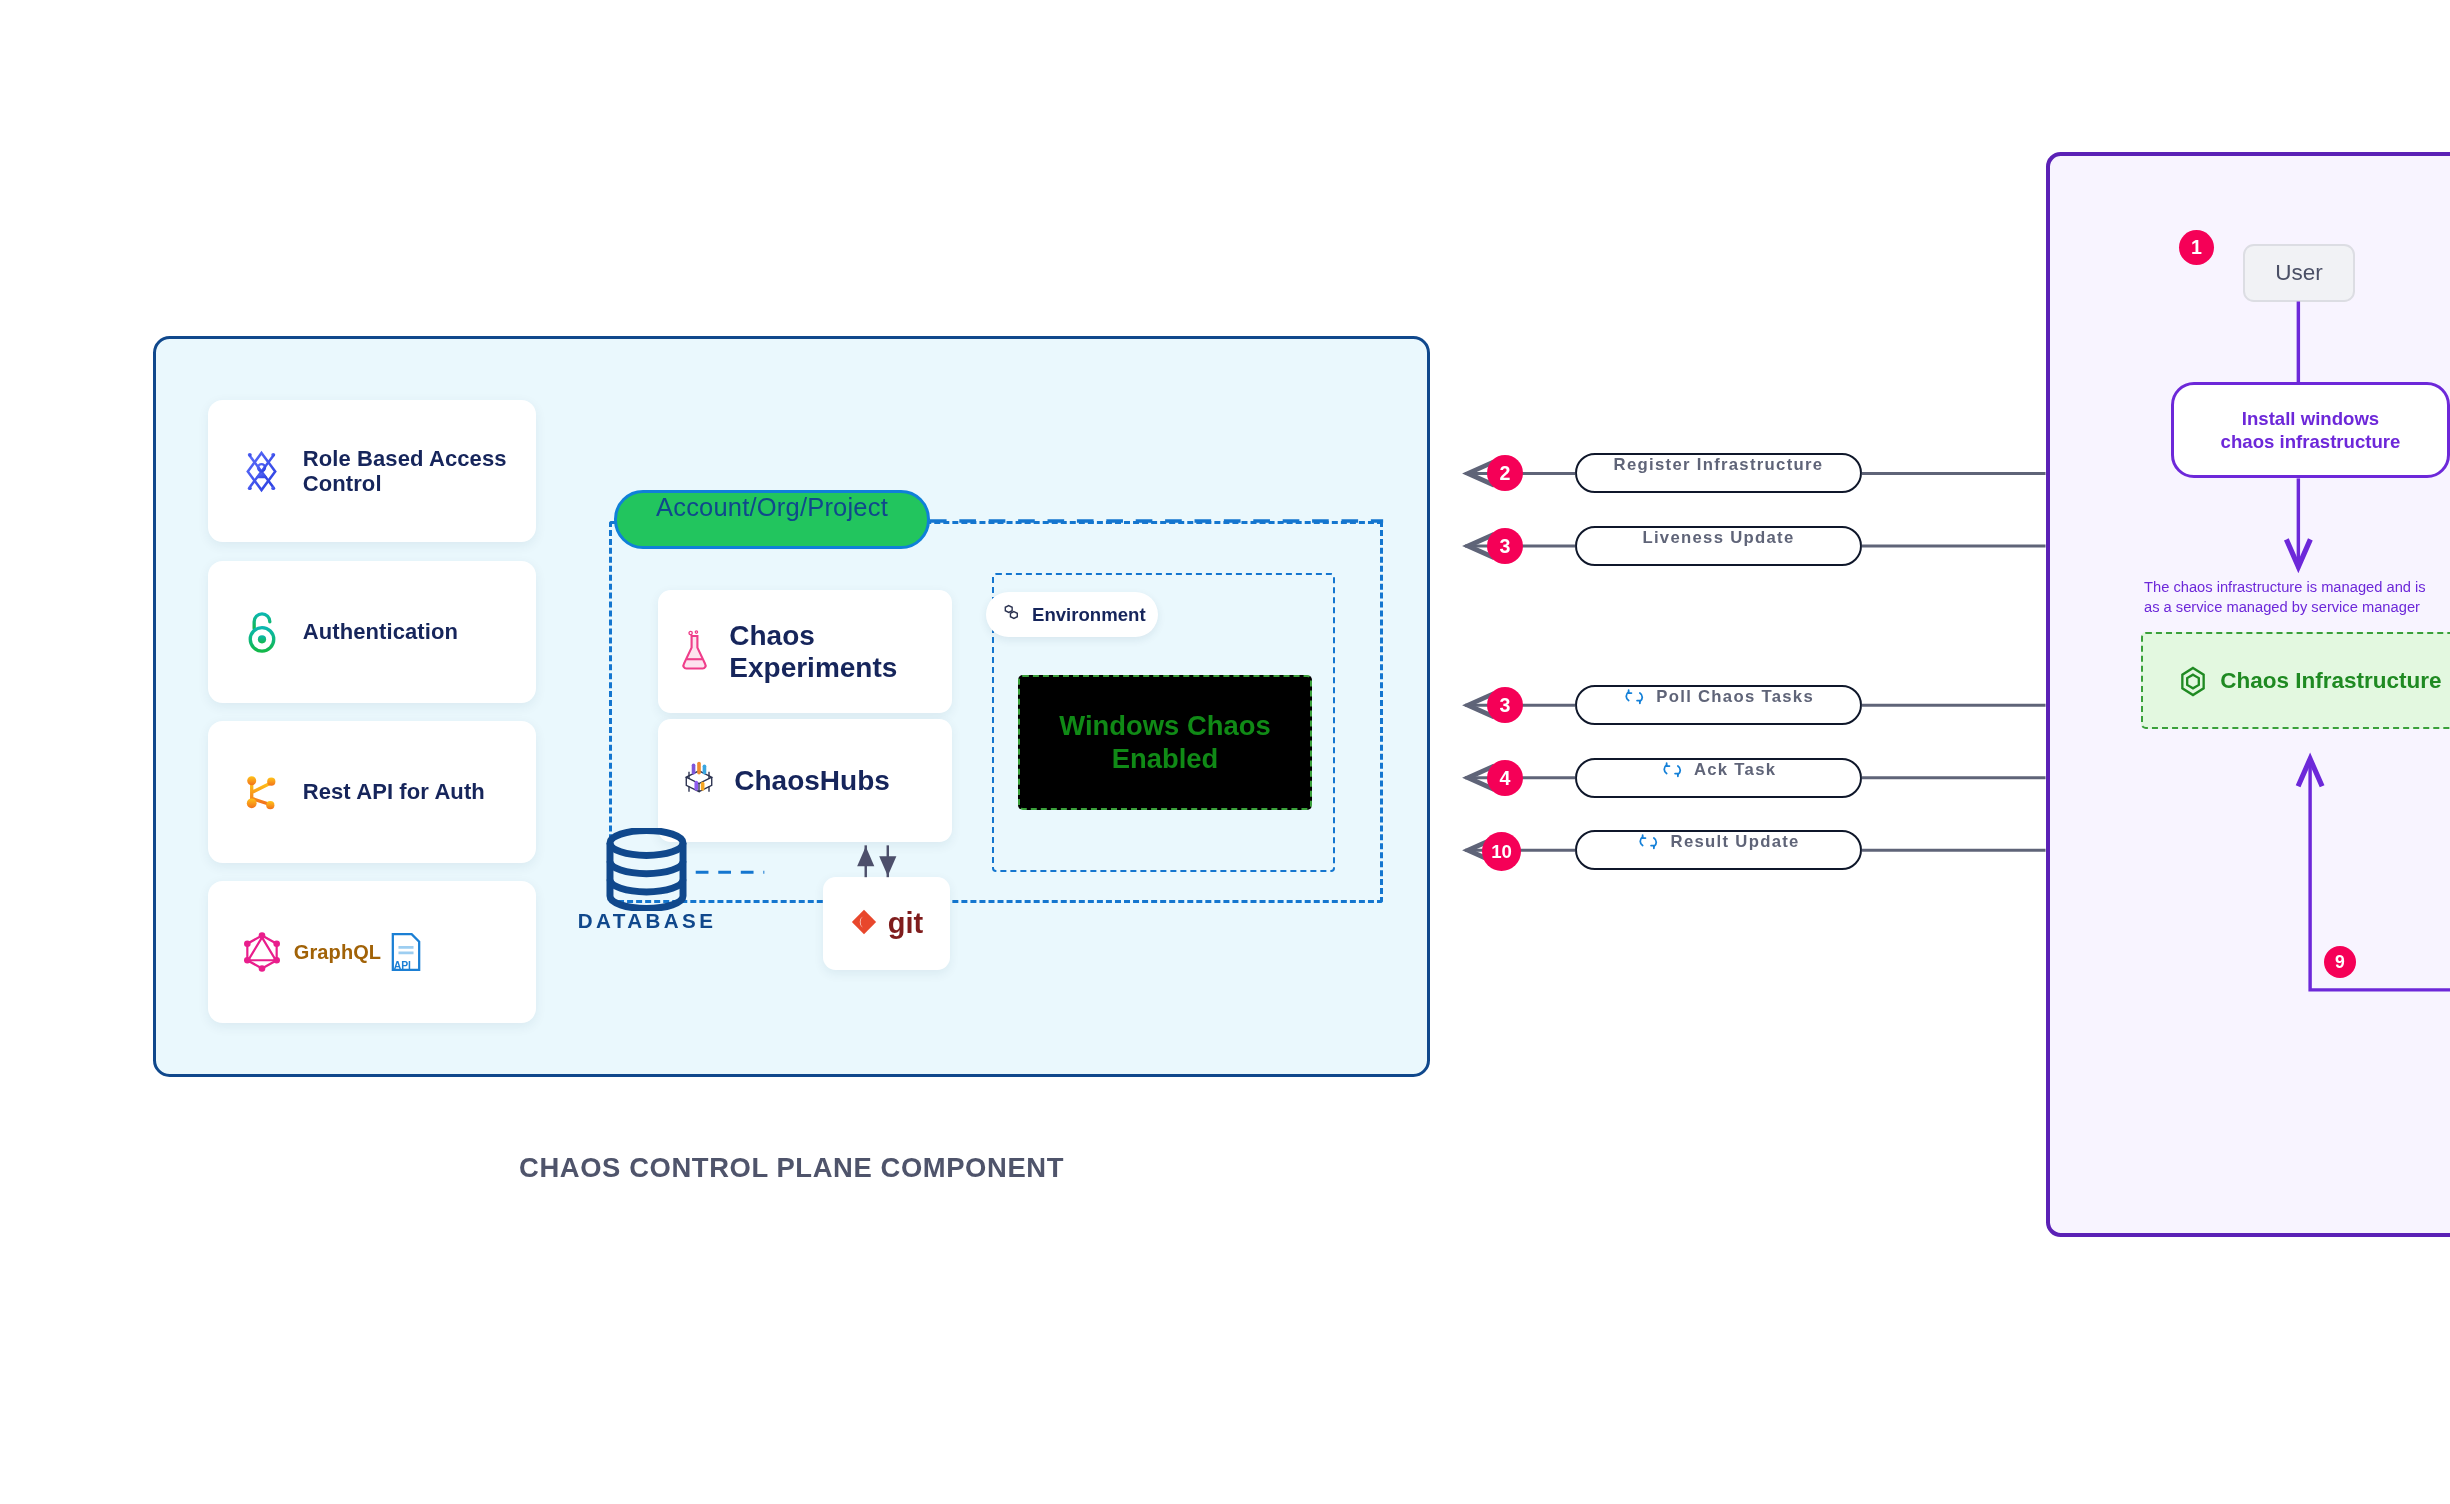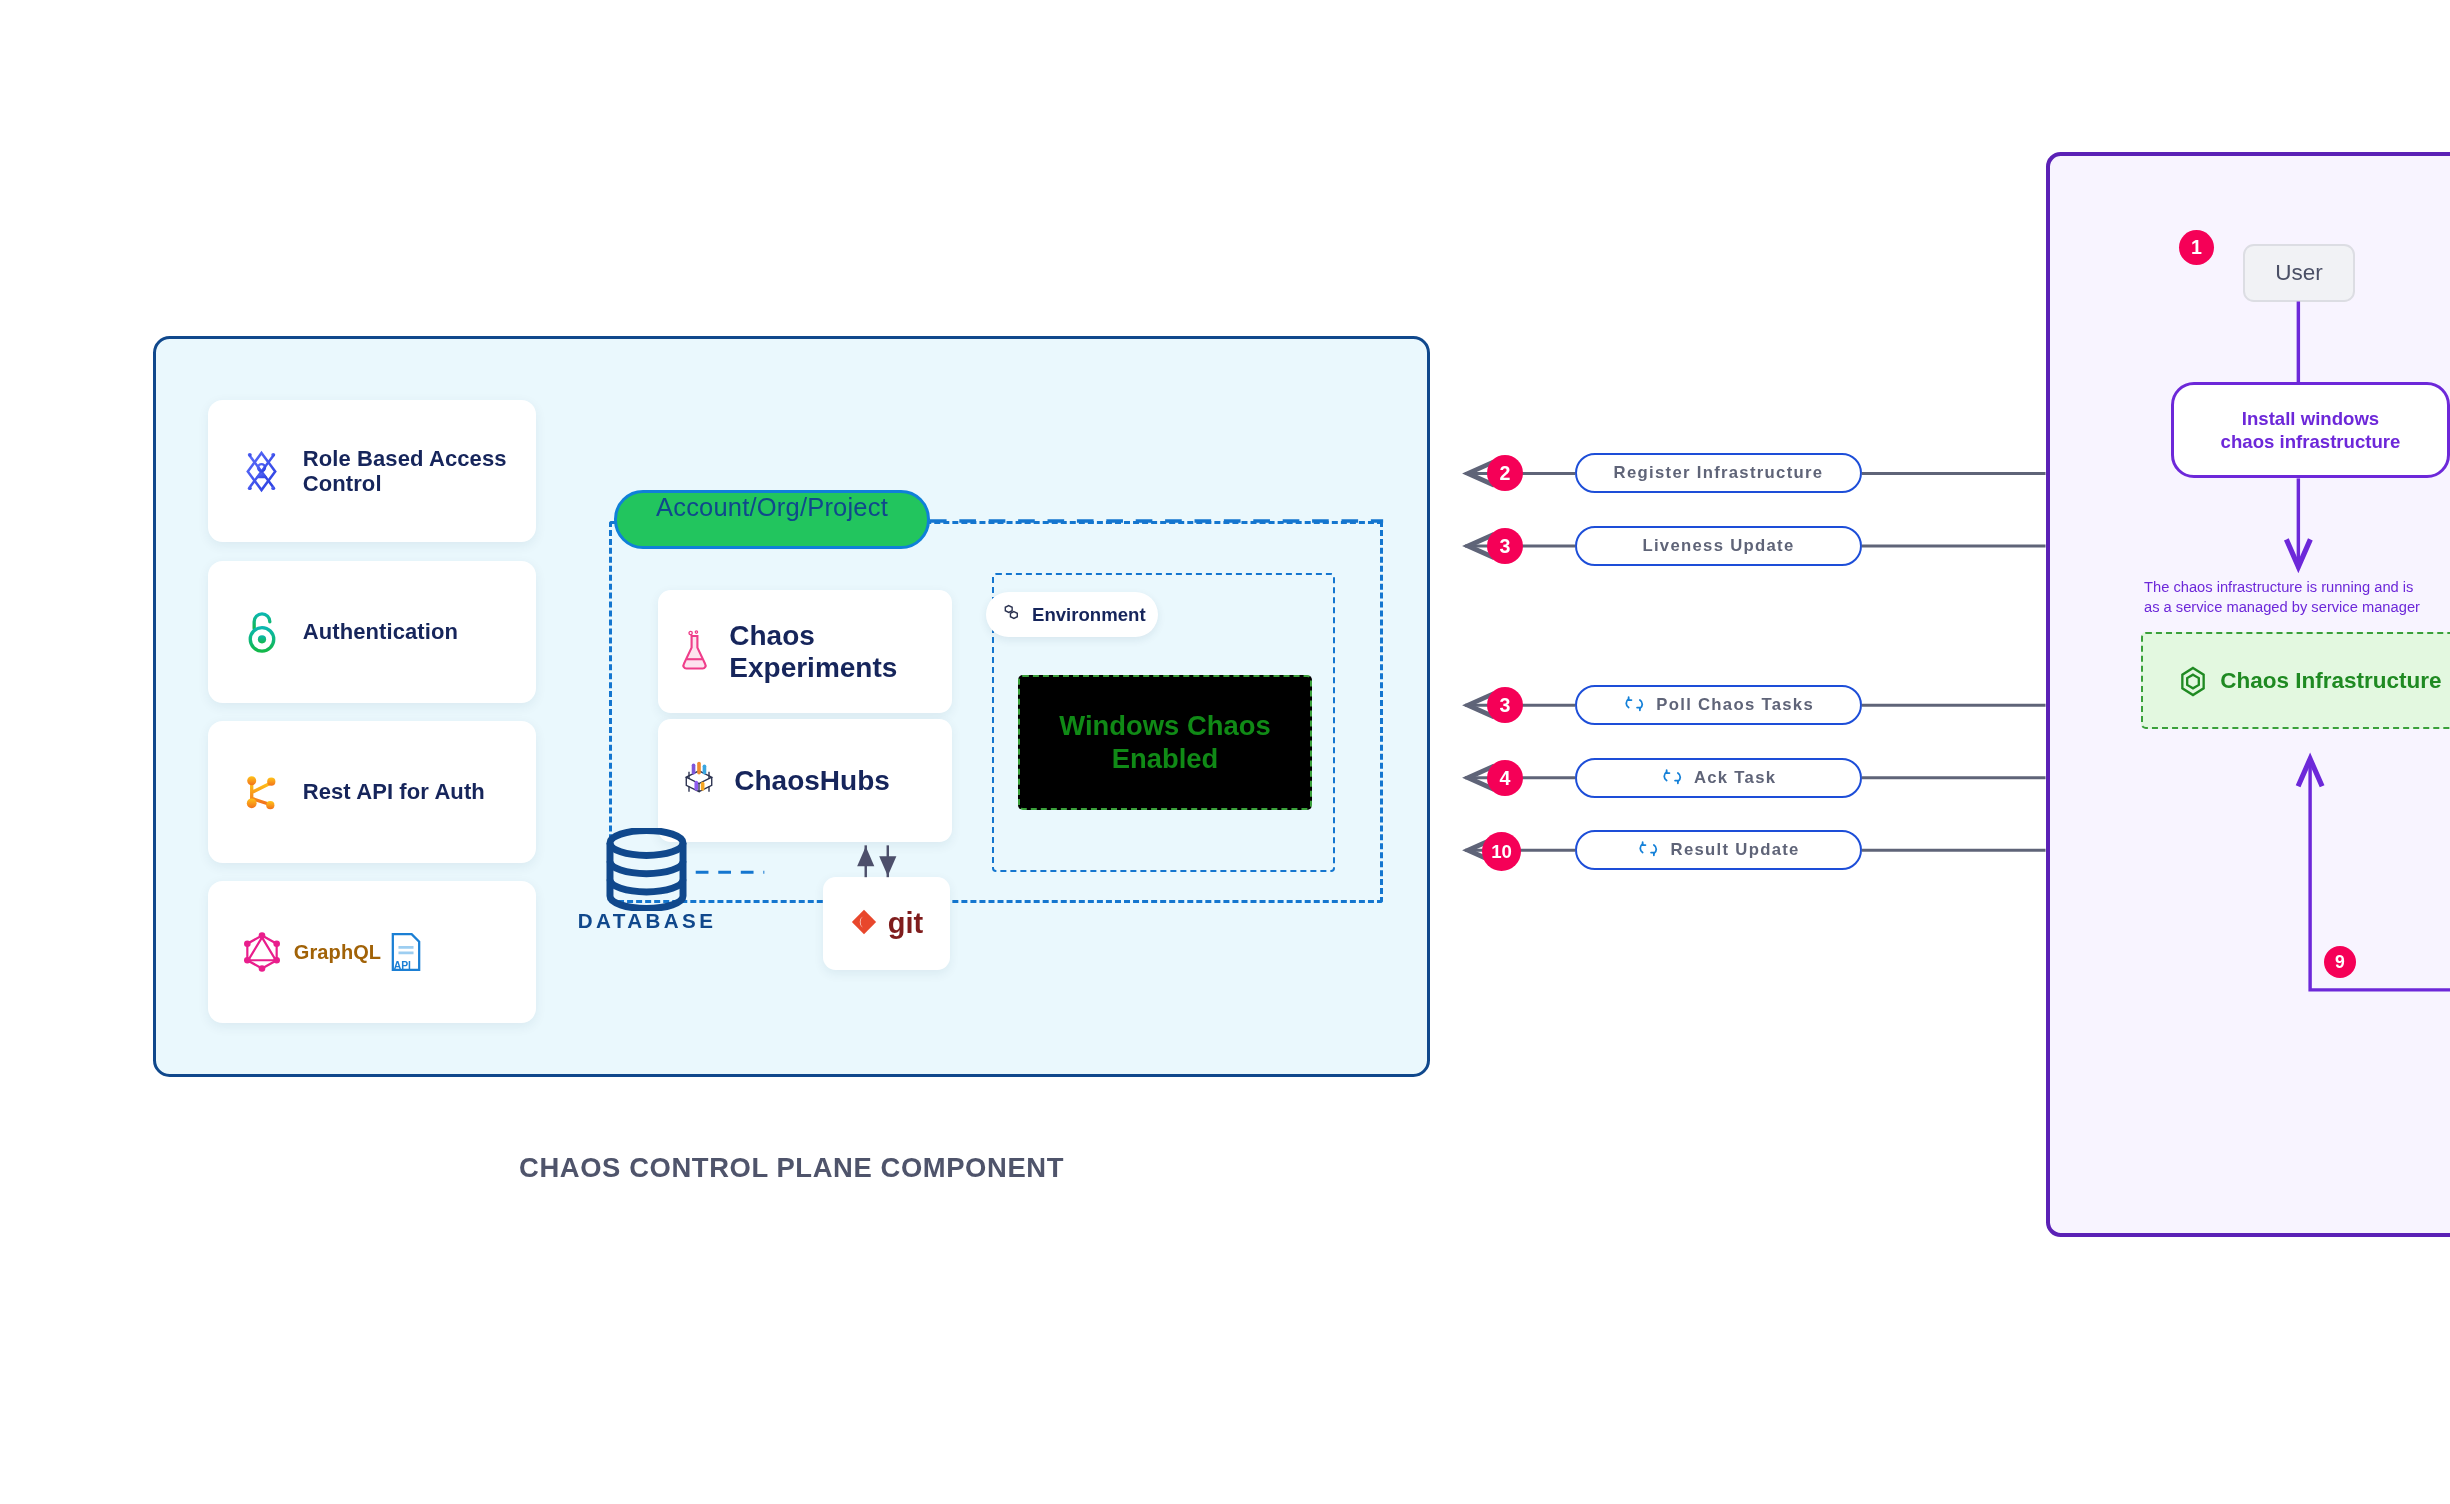--- a/index.html
+++ b/index.html
@@ -64,22 +64,22 @@
     background:#000000;border:2px dashed #3aa03a;border-radius:4.9px;
     display:flex;align-items:center;justify-content:flex-end;text-align:center;
     box-sizing:border-box;
   }
   #win-chaos span{font-size:27.4px;font-weight:700;color:#108a16;line-height:1.2;}
 
   #db-label{left:544px;top:909px;width:206px;text-align:center;
     font-size:20.6px;font-weight:700;color:#10488c;letter-spacing:3.4px;}
   .flow-pill{
     position:absolute; height:40px; background:#fff;
-    border:2px solid #1d4ed8; border-radius:21.6px;
-    display:flex;align-items:center;justify-content:center;gap:10.8px;
+    border:2px solid #0f172a; border-radius:21.6px;
+    display:flex;justify-content:center;gap:10.8px;
     box-sizing:border-box;
   }
   .flow-pill .lbl{font-size:16.7px;font-weight:700;color:#5f6478;letter-spacing:1.3px;}
   .badge{
     position:absolute;border-radius:50%;background:#f50057;color:#fff;
     display:flex;align-items:center;justify-content:center;font-weight:700;
     z-index:20;
   }
 
   
@@ -338,21 +338,21 @@
 <div class="badge" style="left:2179px;top:230px;width:35px;height:35px;font-size:19.6px">1</div>
 
 <div class="node" id="install-node">
   <span>
     <span>Install windows</span><br>
     <span>chaos infrastructure</span>
   </span>
 </div>
 
 <div class="note" style="left:2144px;top:578px;font-size:14.7px;width:372px">
-  <span>The chaos infrastructure is running and is</span><br>
+  <span>The chaos infrastructure is managed and is</span><br>
   <span>as a service managed by service manager</span>
 </div>
 
 <div class="abs" id="chaos-infra">
   <span class="ico" style="width:29px;height:29px;display:inline-flex">
     <svg width="28" height="31" viewBox="0 0 28 32" fill="none" stroke="#1f8a22" stroke-width="2.4">
       <path d="M14 2 L25 9 v14 L14 30 L3 23 V9 Z"></path>
       <path d="M14 9 L20 12.5 v7 L14 23 L8 19.5 v-7 Z"></path>
     </svg>
   </span>

